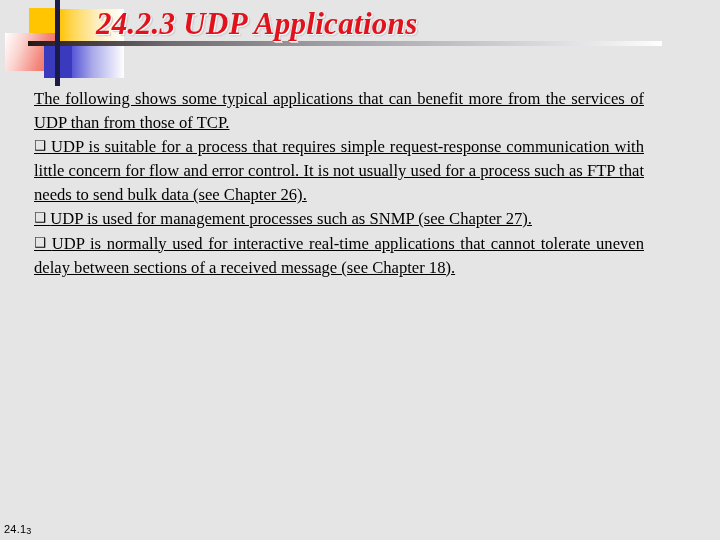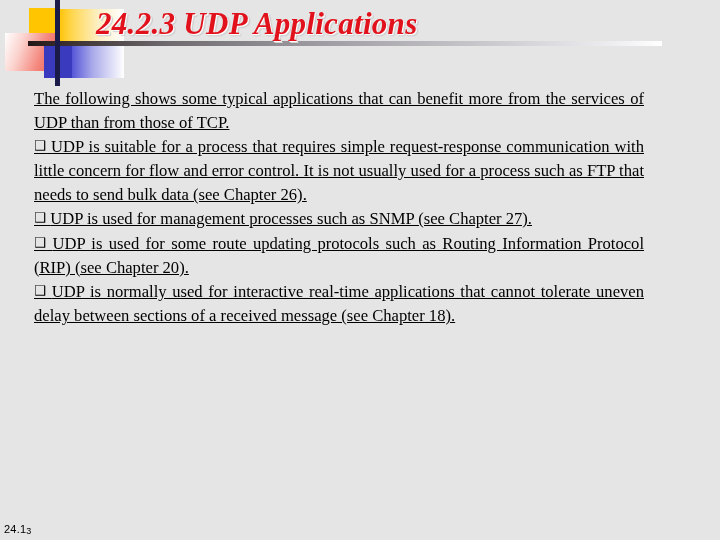--- a/index.html
+++ b/index.html
@@ -168,24 +168,20 @@
       <span>UDP is suitable for a process that requires simple request-response communication with little concern for flow and error control. It is not usually used for a process such as FTP that needs to send bulk data (see Chapter 26).</span>
     </p>
 
 
 
     <p class="para nojust">
       <span class="bullet-sq">❑</span>
       <span>UDP is used for management processes such as SNMP (see Chapter 27).</span>
     </p>
 
-    <p class="para">
-      <span class="bullet-sq">❑</span>
-      <span>UDP is used for some route updating protocols such as Routing Information Protocol (RIP) (see Chapter 20).</span>
-    </p>
 
     <p class="para">
       <span class="bullet-sq">❑</span>
       <span>UDP is normally used for interactive real-time applications that cannot tolerate uneven delay between sections of a received message (see Chapter 18).</span>
     </p>
 
   </div>
 
   <div id="footer">
     <span>24.1</span><span class="sub">3</span>

